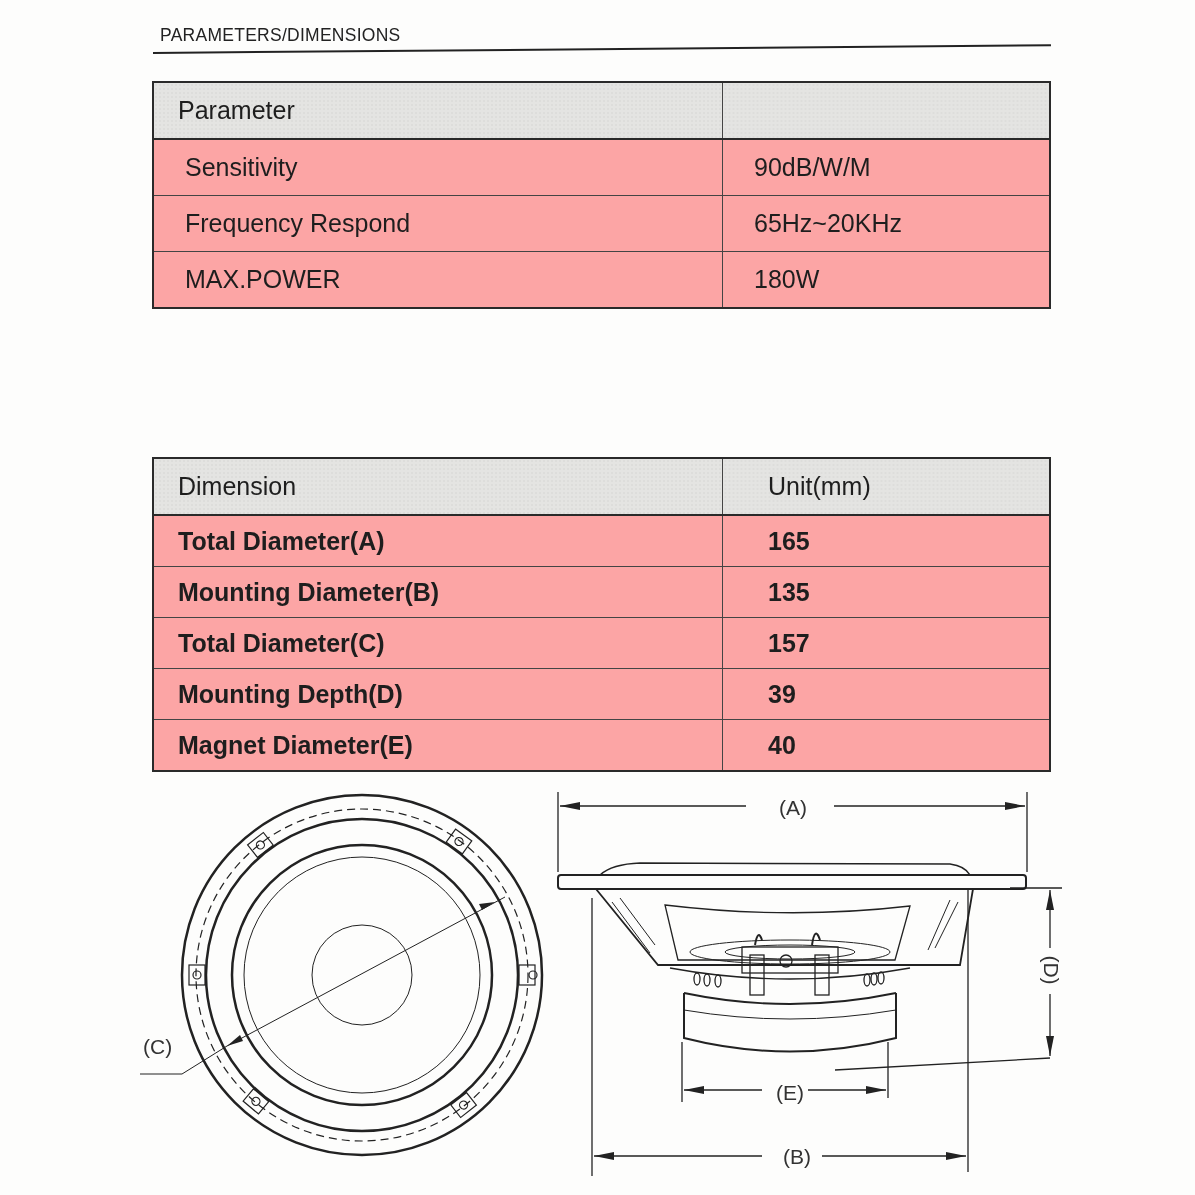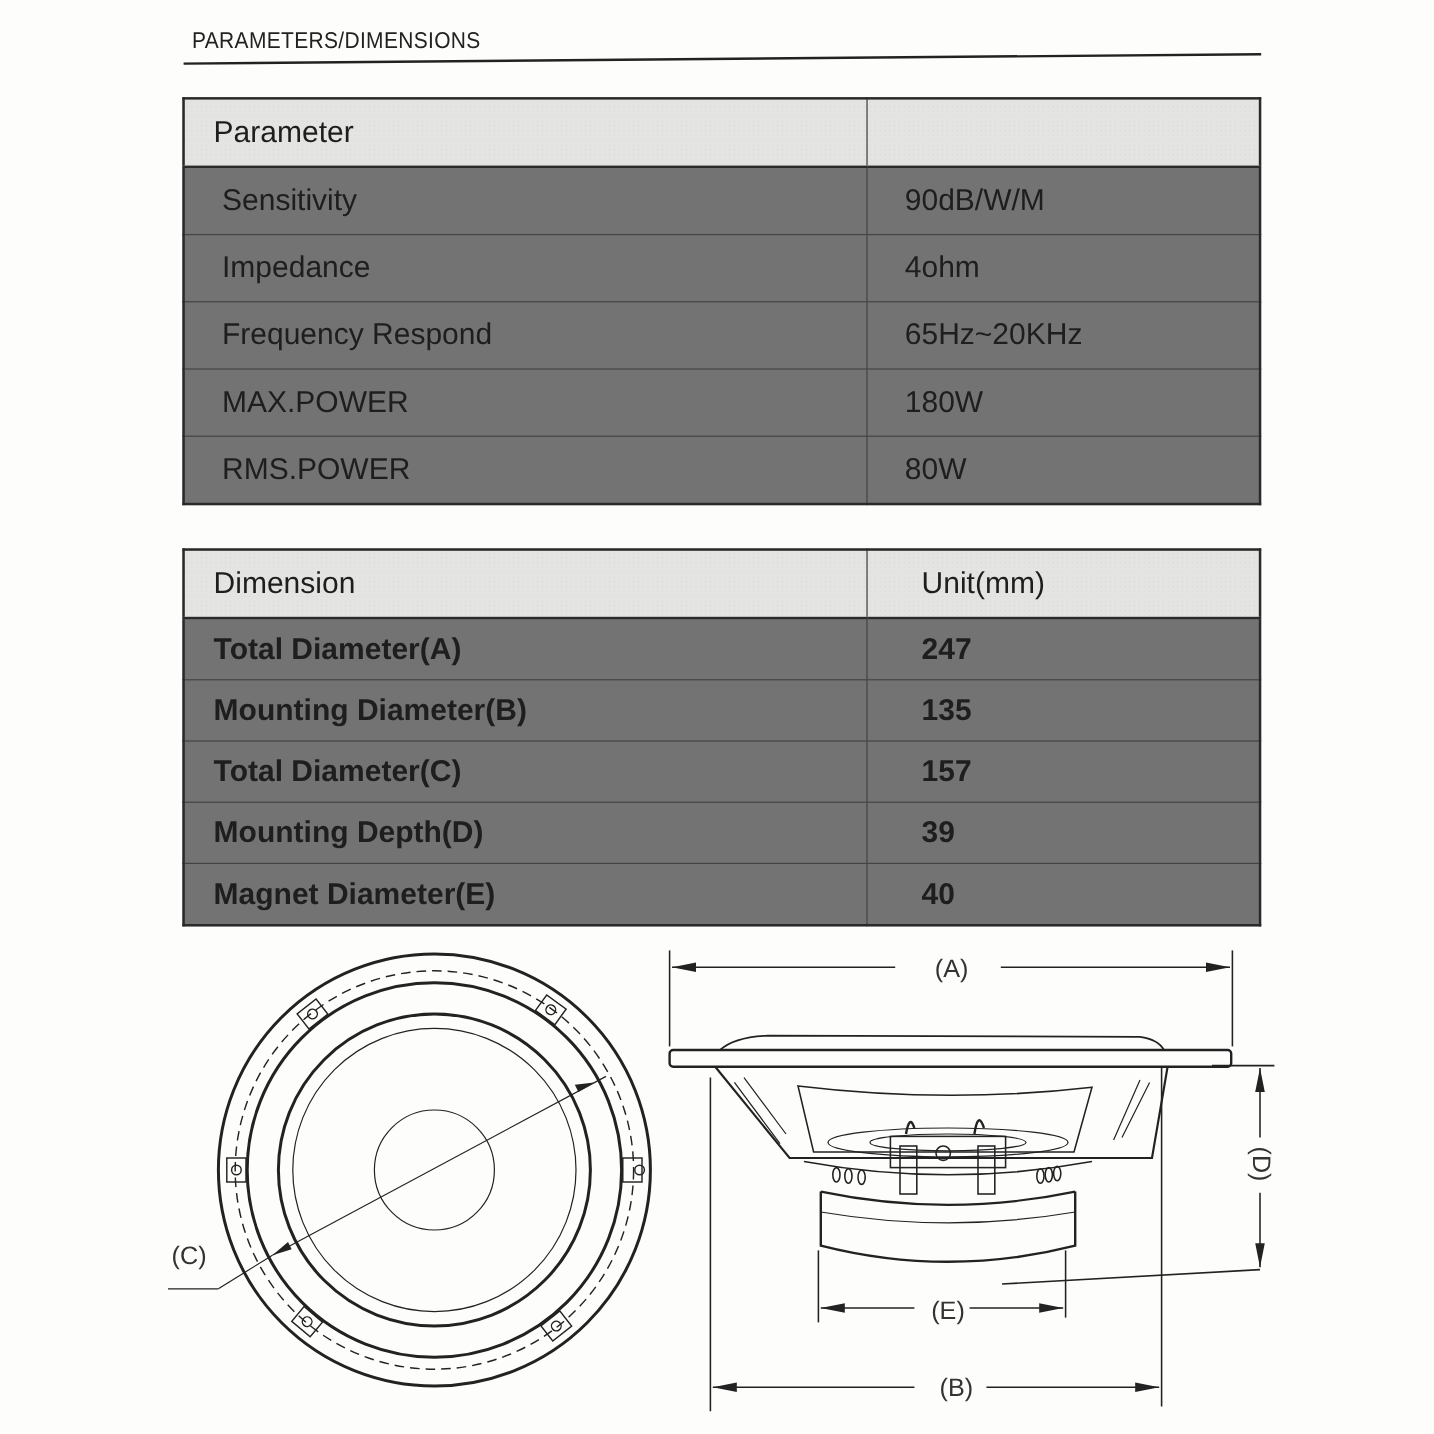--- a/index.html
+++ b/index.html
@@ -9,21 +9,21 @@
   }
   .title {
     position: absolute; left: 160px; top: 24px; font-size: 19px; letter-spacing: 0.3px;
     transform: scaleX(0.92); transform-origin: left top; color: #222;
   }
   .title-rule {
     position: absolute; left: 153px; top: 52px; width: 898px; height: 0;
     border-top: 2.5px solid #222; transform: rotate(-0.5deg); transform-origin: left;
   }
   table.spec {
-    position: absolute; border-collapse: collapse; background: #737373;
+    position: absolute; border-collapse: collapse; background: #fca5a5;
     border: 2.5px solid #2a2a2a;
   }
   table.spec td {
     border: 1.5px solid #444; padding: 0 0 0 24px; font-size: 25px; color: #1e1e1e;
     vertical-align: middle;
   }
   table.spec td.val { padding-left: 45px; }
   table.spec tr.head td {
     background: #e4e4e2;
     background-image: radial-gradient(#d5d5d3 0.6px, transparent 0.8px);
@@ -52,47 +52,39 @@
   <tbody>
       <tr class="head">
     <td class="col1">Parameter</td>
     <td class="val"></td>
   </tr>
   <tr class="row">
     <td>Sensitivity</td>
     <td class="val">90dB/W/M</td>
   </tr>
   <tr class="row">
-    <td>Impedance</td>
-    <td class="val">4ohm</td>
-  </tr>
-  <tr class="row">
     <td>Frequency Respond</td>
     <td class="val">65Hz~20KHz</td>
   </tr>
   <tr class="row">
     <td>MAX.POWER</td>
     <td class="val">180W</td>
-  </tr>
-  <tr class="row">
-    <td>RMS.POWER</td>
-    <td class="val">80W</td>
   </tr>
 </tbody>
   </table>
 
 <table class="spec" id="dims">
   <tbody>
       <tr class="head">
     <td class="col1">Dimension</td>
     <td class="val">Unit(mm)</td>
   </tr>
   <tr class="row">
     <td>Total Diameter(A)</td>
-    <td class="val">247</td>
+    <td class="val">165</td>
   </tr>
   <tr class="row">
     <td>Mounting Diameter(B)</td>
     <td class="val">135</td>
   </tr>
   <tr class="row">
     <td>Total Diameter(C)</td>
     <td class="val">157</td>
   </tr>
   <tr class="row">

